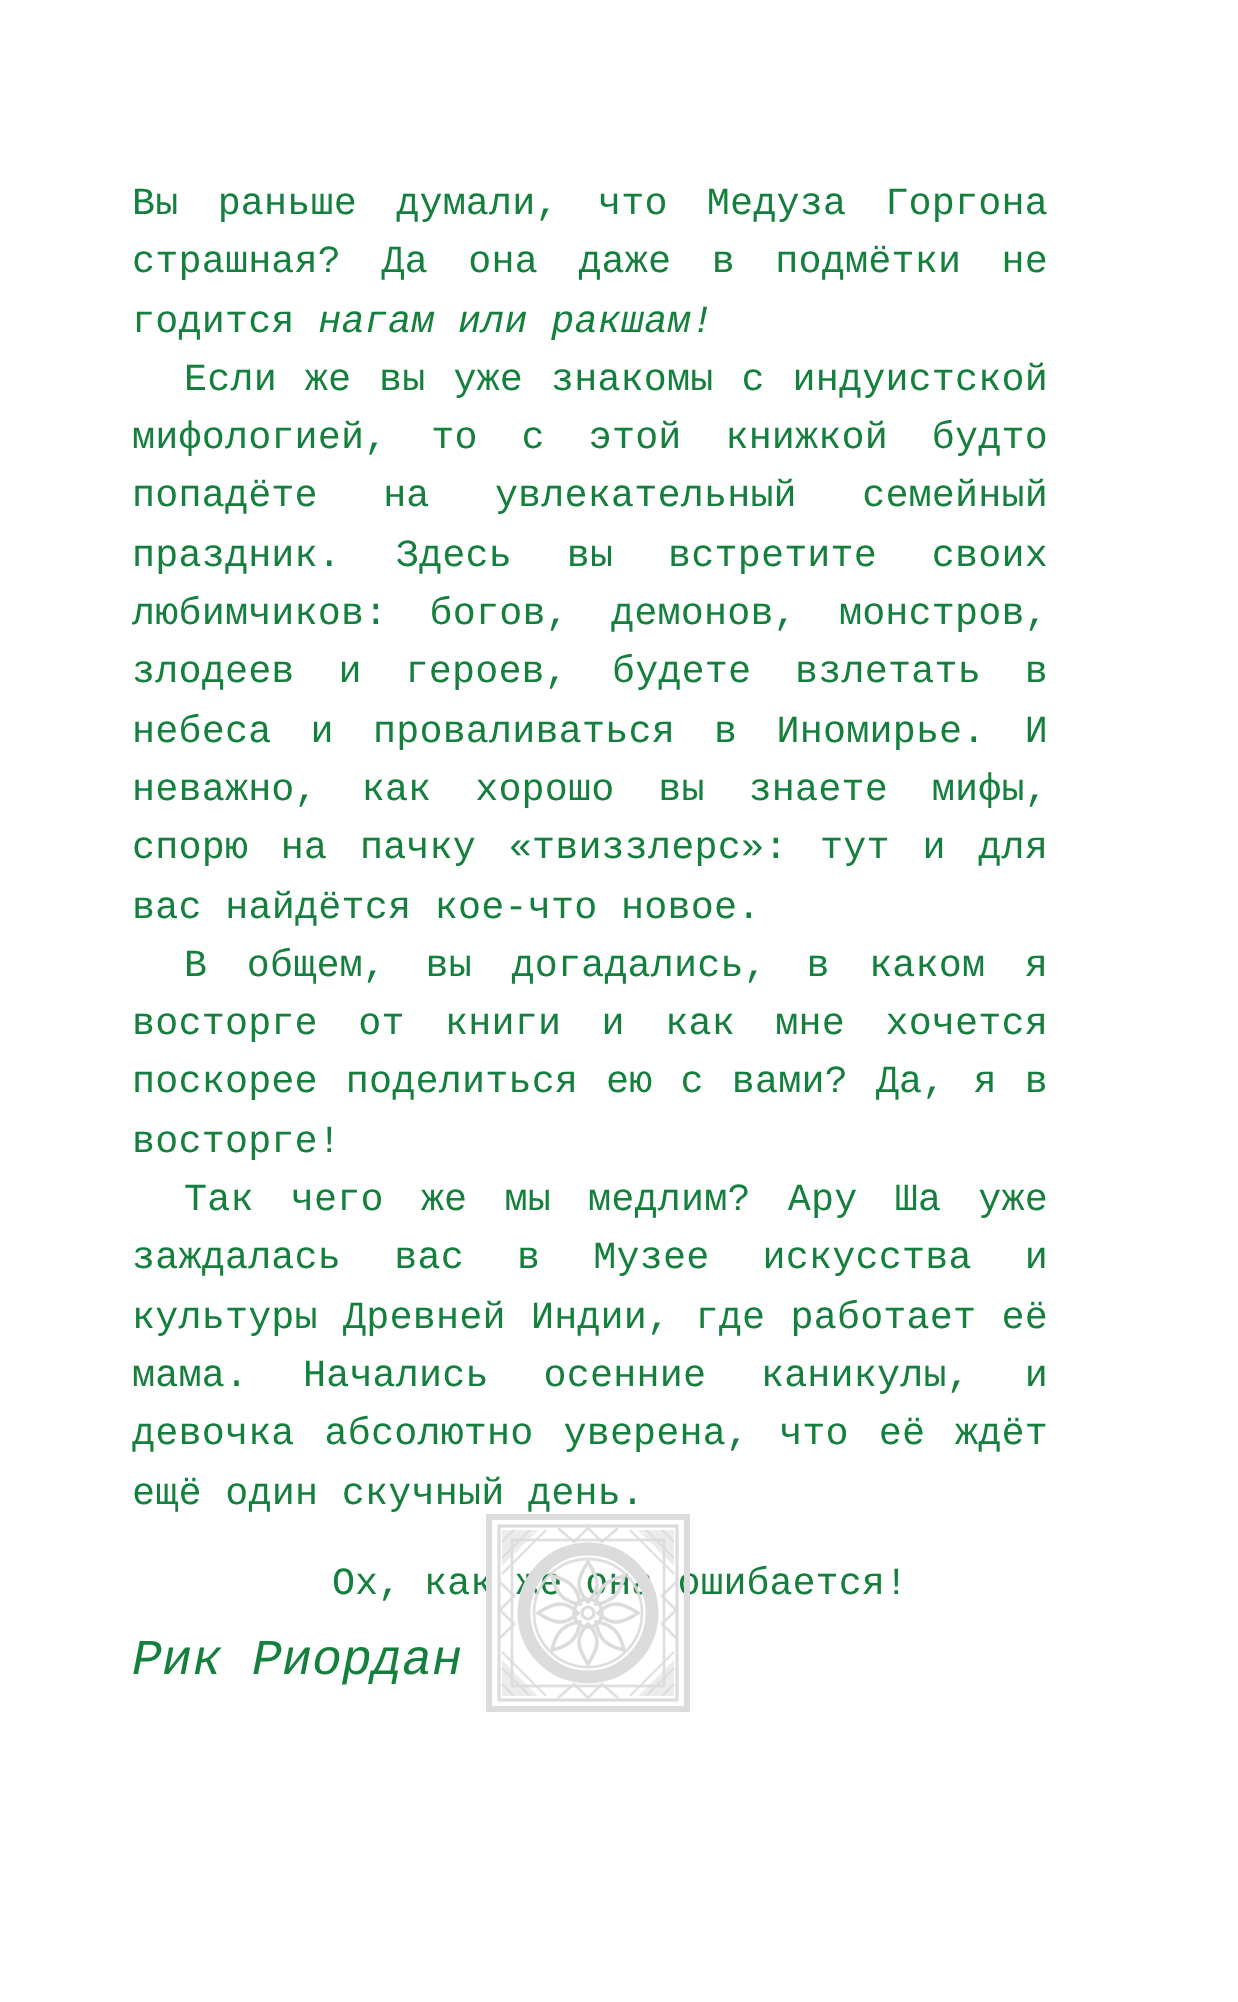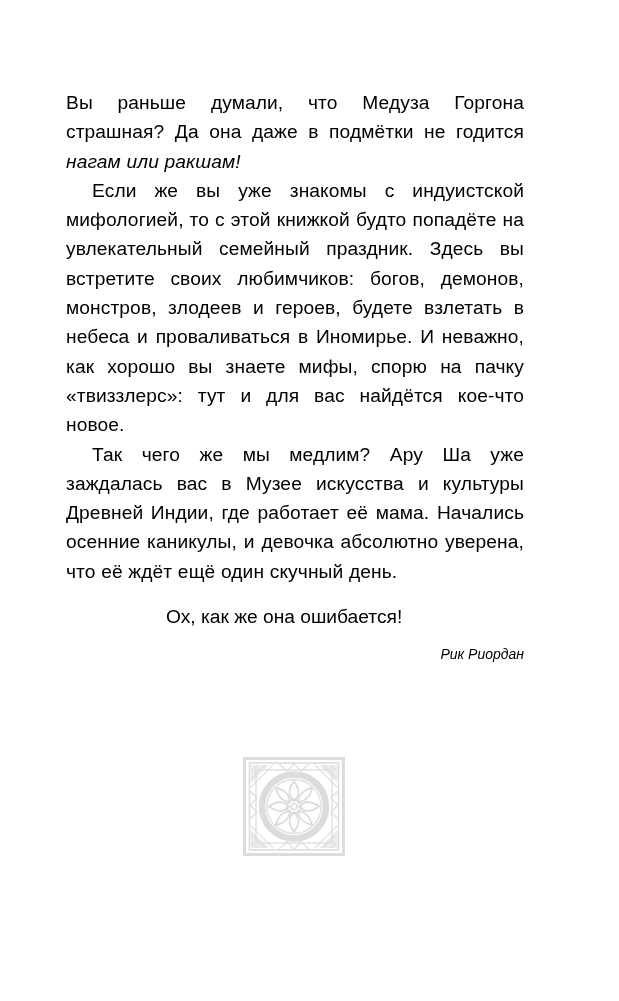--- a/index.html
+++ b/index.html
@@ -6,22 +6,22 @@
     margin: 0;
     padding: 0;
     background: #ffffff;
   }
   .page {
     position: relative;
     width: 619px;
     height: 1001px;
     background: #ffffff;
     overflow: hidden;
-    font-family: Liberation Sans, sans-serif;
-    color: #000000;
+    font-family: Liberation Mono, monospace;
+    color: #15803d;
   }
   .text-column {
     position: absolute;
     left: 66px;
     top: 88px;
     width: 458px;
   }
   p.para {
     margin: 0;
     font-size: 19.2px;
@@ -42,23 +42,22 @@
     margin: 0;
     margin-top: 16px;
     font-size: 19.2px;
     line-height: 29.3px;
     text-align: left;
     text-indent: 100px;
   }
   p.signature {
     margin: 0;
     margin-top: 9px;
-    font-size: 14px;
+    font-size: 25px;
     line-height: 29.3px;
-    text-align: right;
     font-style: italic;
   }
   .ornament-wrap {
     position: absolute;
     left: 243px;
     top: 757px;
     width: 102px;
     height: 99px;
   }
   .ornament-wrap svg {
@@ -72,20 +71,21 @@
 
 <div class="page">
 
   <div class="text-column">
 
     <p class="para first"><span>Вы раньше думали, что Медуза Горгона страшная? Да она даже в подмётки не годится </span><em class="ital">нагам или ракшам!</em></p>
 
 
     <p class="para">Если же вы уже знакомы с индуистской мифологией, то с этой книжкой будто попадёте на увлекательный семейный праздник. Здесь вы встретите своих любимчиков: богов, демонов, монстров, злодеев и героев, будете взлетать в небеса и проваливаться в Иномирье. И неважно, как хорошо вы знаете мифы, спорю на пачку «твиззлерс»: тут и для вас найдётся кое-что новое.</p>
 
+    <p class="para">В общем, вы догадались, в каком я восторге от книги и как мне хочется поскорее поделиться ею с вами? Да, я в восторге!</p>
 
     <p class="para">Так чего же мы медлим? Ару Ша уже заждалась вас в Музее искусства и культуры Древней Индии, где работает её мама. Начались осенние каникулы, и девочка абсолютно уверена, что её ждёт ещё один скучный день.</p>
 
     <p class="closing">Ох, как же она ошибается!</p>
 
     <p class="signature">Рик Риордан</p>
 
   </div>
 
   <div class="ornament-wrap">

